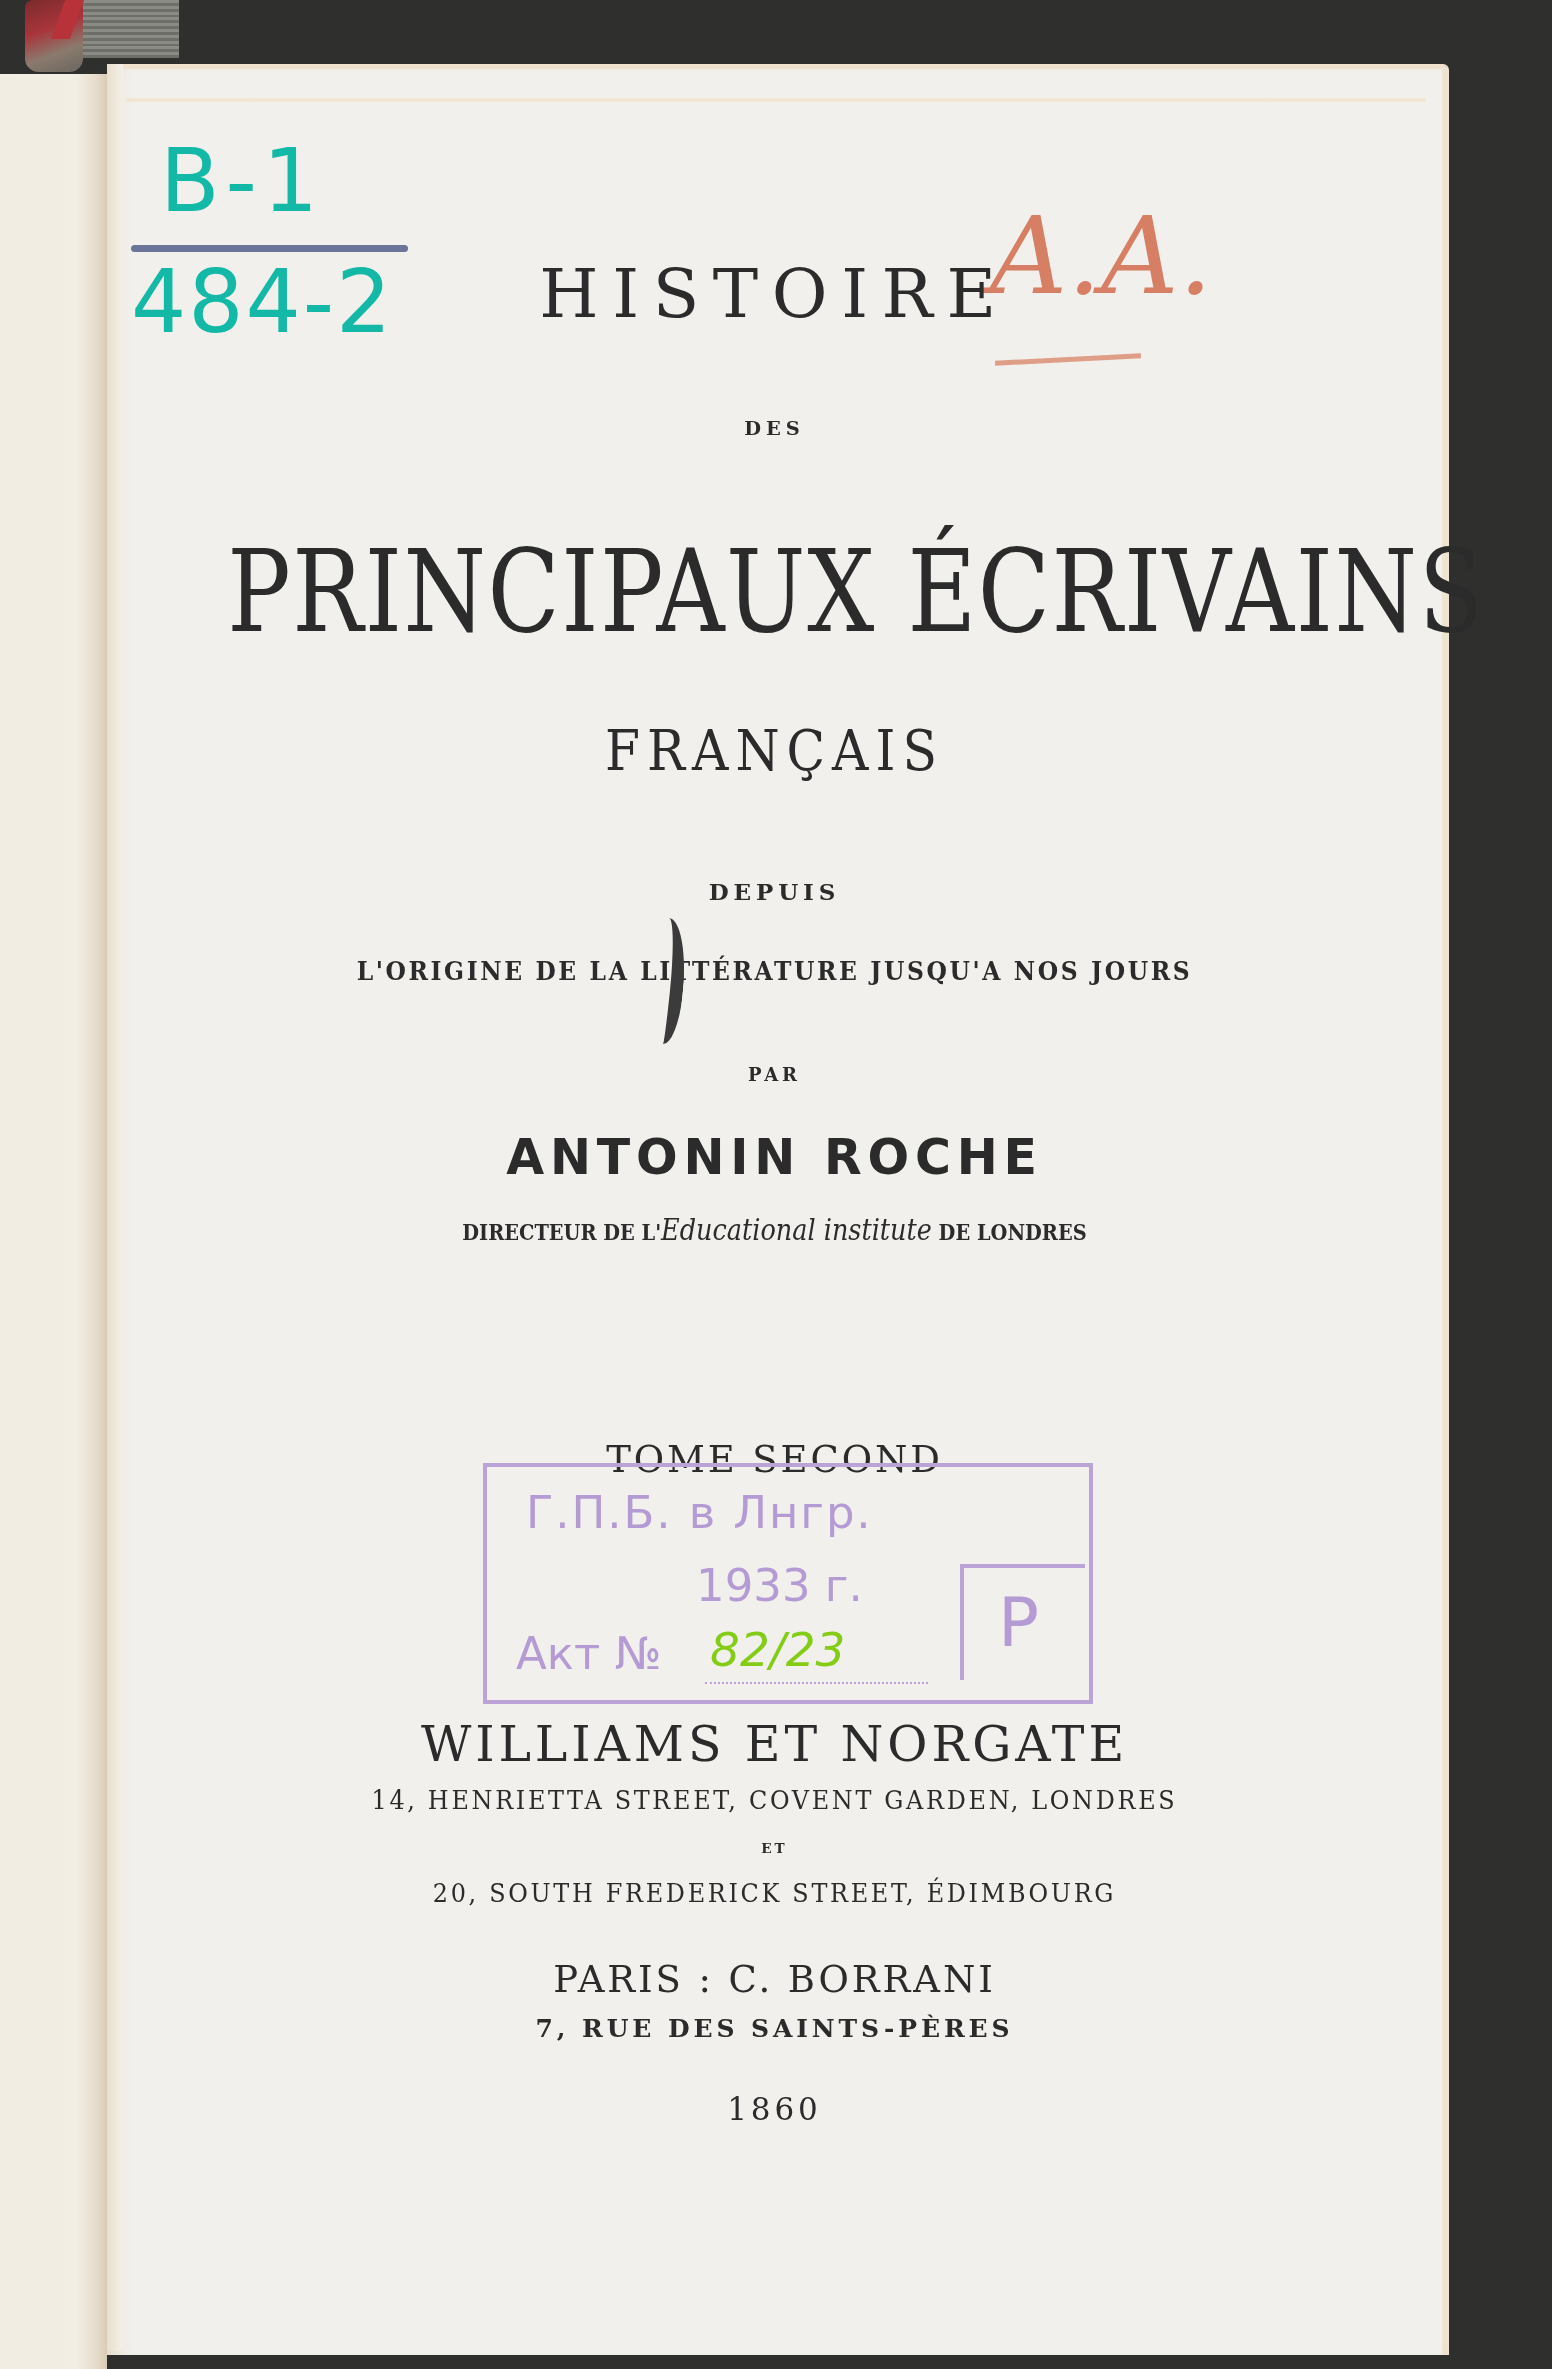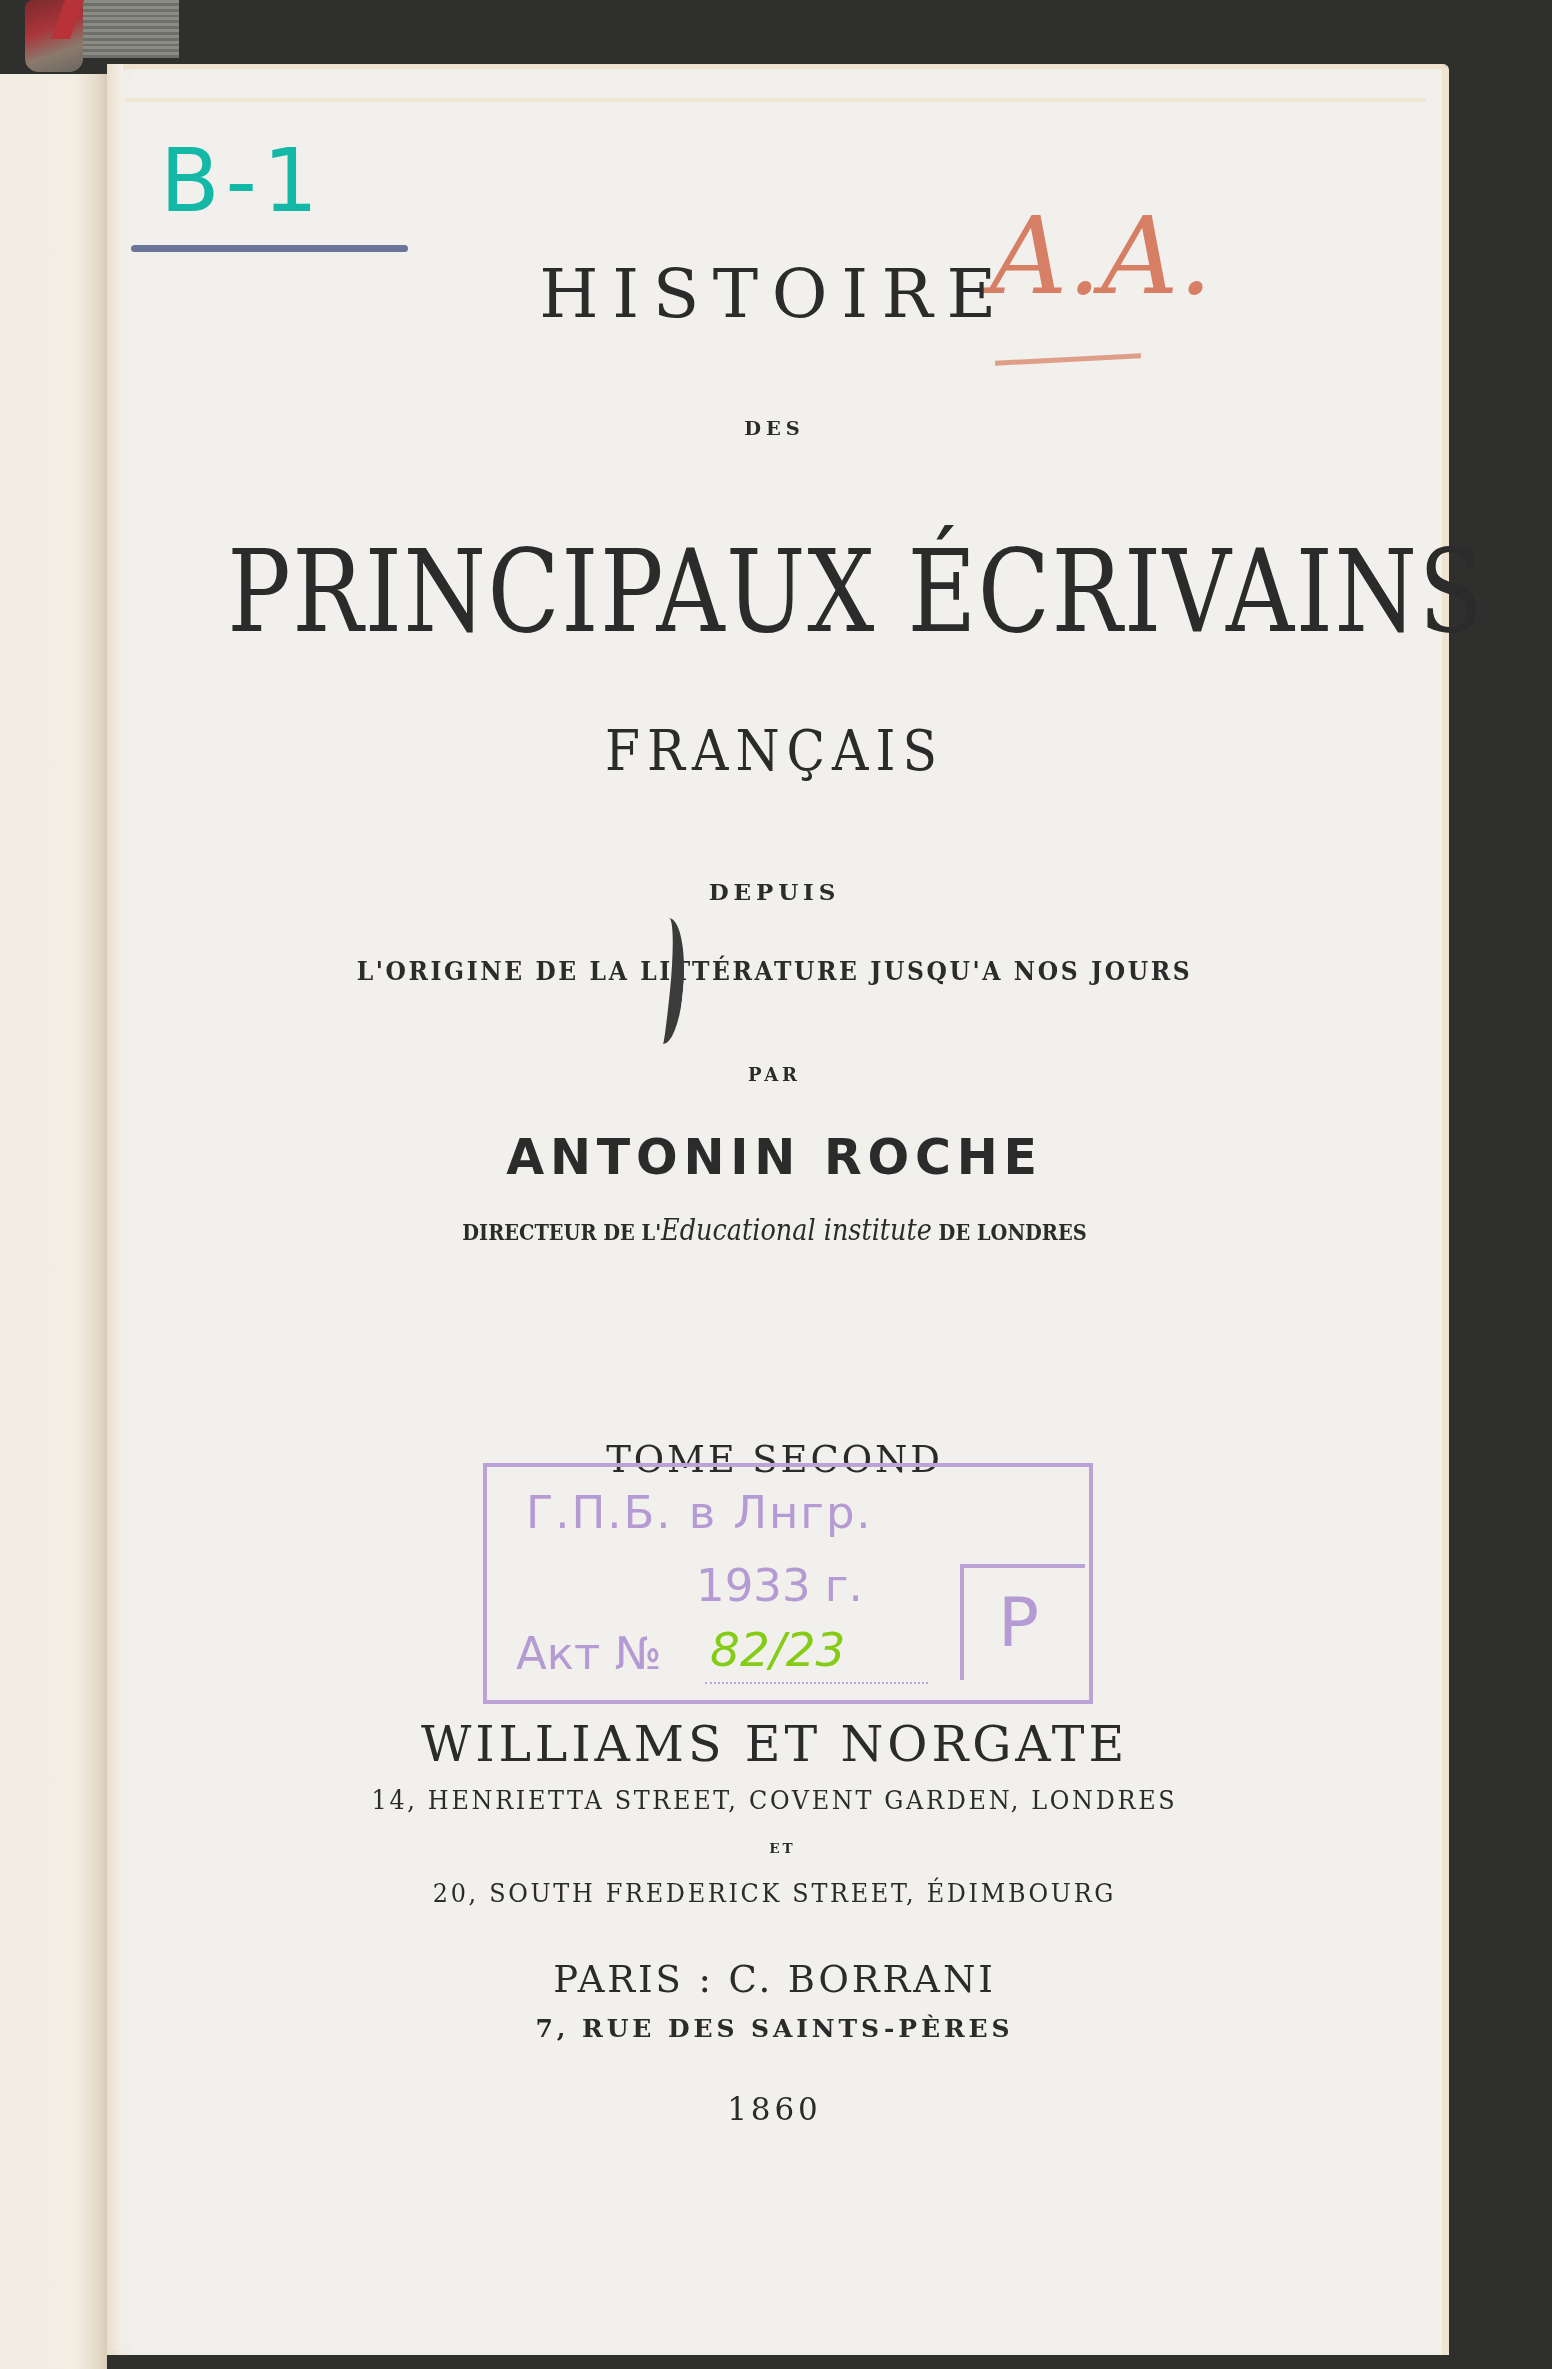--- a/index.html
+++ b/index.html
@@ -55,21 +55,21 @@
   .t-francais { top: 718px; font-size: 56px; letter-spacing: 7.8px; transform: scaleX(0.9); }
   .t-depuis { top: 878px; font-size: 23px; letter-spacing: 4.9px; font-weight: bold; }
   .t-origine { top: 956px; font-size: 26px; letter-spacing: 2.9px; font-weight: bold; transform: scaleX(0.9); }
   .t-par { top: 1064px; font-size: 18px; letter-spacing: 3.9px; font-weight: bold; }
   .t-author { top: 1129px; font-size: 49px; letter-spacing: 5.8px; font-weight: bold; font-family: "DejaVu Sans", sans-serif; }
   .t-director { top: 1213px; font-size: 22px; font-weight: bold; transform: scaleX(0.88); }
   .t-director i { font-weight: normal; font-size: 29px; }
   .t-tome { top: 1438px; font-size: 37px; letter-spacing: 2.9px; }
   .t-publisher { top: 1716px; font-size: 49px; letter-spacing: 3.9px; }
   .t-addr1 { top: 1785px; font-size: 26px; letter-spacing: 2.9px; transform: scaleX(0.92); }
-  .t-et { top: 1840px; font-size: 13.6px; letter-spacing: 2.9px; font-weight: bold; padding-left: 8px; }
+  .t-et { top: 1840px; font-size: 13.6px; letter-spacing: 2.9px; font-weight: bold; }
   .t-addr2 { top: 1878px; font-size: 26px; letter-spacing: 2.9px; transform: scaleX(0.92); }
   .t-paris { top: 1958px; font-size: 37px; letter-spacing: 2.9px; }
   .t-rue { top: 2014px; font-size: 25px; letter-spacing: 3.9px; font-weight: bold; }
   .t-year { top: 2091px; font-size: 31px; letter-spacing: 3.9px; }
 
   
   .shelfmark {
     position: absolute; left: 131px; top: 130px; width: 281px; height: 262px;
     color: #14b8a6; font-family: "DejaVu Sans", sans-serif;
   }
@@ -116,20 +116,21 @@
 <div class="bookmark"></div>
 <div class="bookmark-2"></div>
 
 <div class="page"></div>
 <div class="gutter"></div>
 <div class="stain-line"></div>
 
 <div class="shelfmark">
   <div class="shelf-top">B-1</div>
   <div class="shelf-rule"></div>
+  <div class="shelf-bottom">484-2</div>
 </div>
 
 <div class="pencil-mark">A.A.</div>
 <div class="pencil-underline"></div>
 
 <div class="line t-histoire">HISTOIRE</div>
 <div class="line t-des">DES</div>
 <div class="line t-principaux">PRINCIPAUX ÉCRIVAINS</div>
 <div class="line t-francais">FRANÇAIS</div>
 

